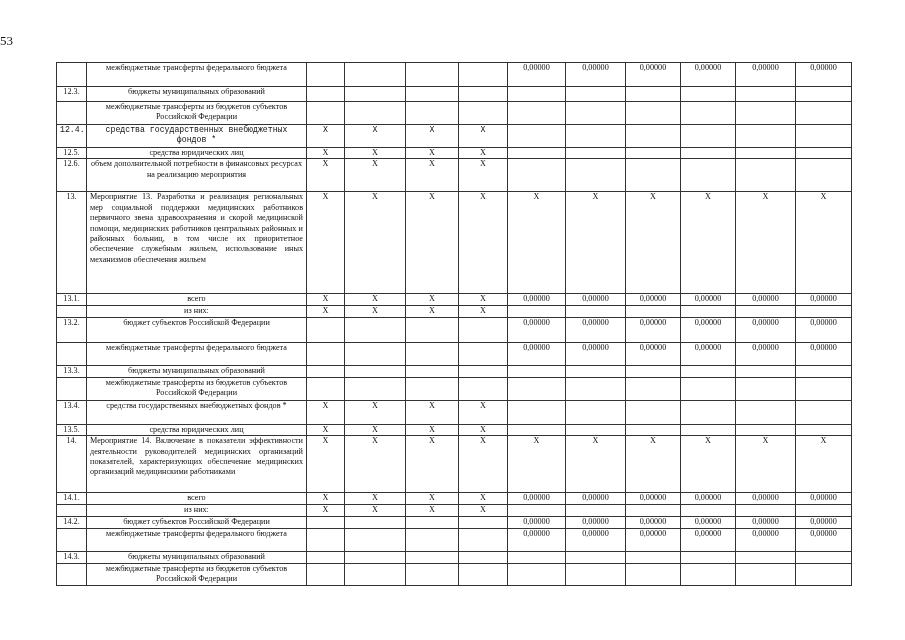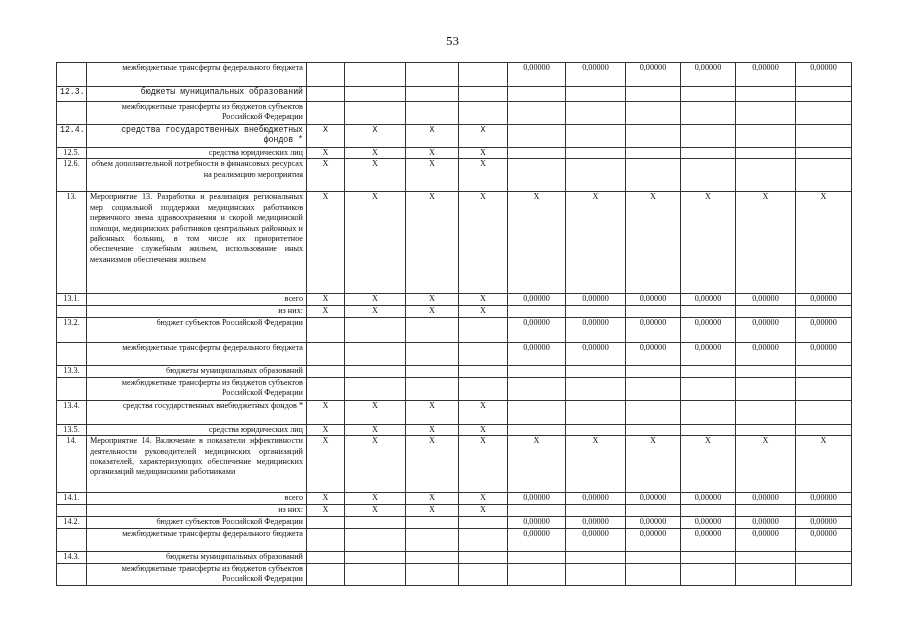--- a/index.html
+++ b/index.html
@@ -1,22 +1,22 @@
 <!DOCTYPE html>
 <html><head>
 <meta charset="utf-8">
 <style>
   html, body { margin: 0; padding: 0; background: #ffffff; }
   body { width: 905px; height: 640px; position: relative; overflow: hidden;
          font-family: "Liberation Serif", "DejaVu Serif", serif; color: #111; }
-  .page-number { position: absolute; left: 0; width: 905px; top: 33px; text-align: center; font-size: 13px; }
+  .page-number { position: absolute; left: 0; width: 905px; top: 33px; text-align: left; font-size: 13px; }
   table.budget { position: absolute; left: 56px; top: 62px; border-collapse: collapse; table-layout: fixed; width: 795px; }
   table.budget td { border: 1px solid #333; padding: 0 3px; font-size: 8.2px; line-height: 10.4px; vertical-align: top; overflow: hidden; }
   td.num { text-align: center; }
-  td.desc { text-align: right; }
+  td.desc { text-align: center; }
   td.desc.just { text-align: justify; }
   td.x, td.v { text-align: center; }
 </style>
 </head>
 <body>
 
 <div class="page-number">53</div>
 
 <table class="budget">
   <colgroup>
@@ -41,21 +41,21 @@
         <td class="x"></td>
         <td class="x"></td>
         <td class="x"></td>
         <td class="v">0,00000</td>
         <td class="v">0,00000</td>
         <td class="v">0,00000</td>
         <td class="v">0,00000</td>
         <td class="v">0,00000</td>
         <td class="v">0,00000</td>
       </tr>
-      <tr style="height: 15px; font-family: Liberation Mono, monospace;">
+      <tr style="height: 15px;">
         <td class="num">12.3.</td>
         <td class="desc">бюджеты муниципальных образований</td>
         <td class="x"></td>
         <td class="x"></td>
         <td class="x"></td>
         <td class="x"></td>
         <td class="v"></td>
         <td class="v"></td>
         <td class="v"></td>
         <td class="v"></td>

